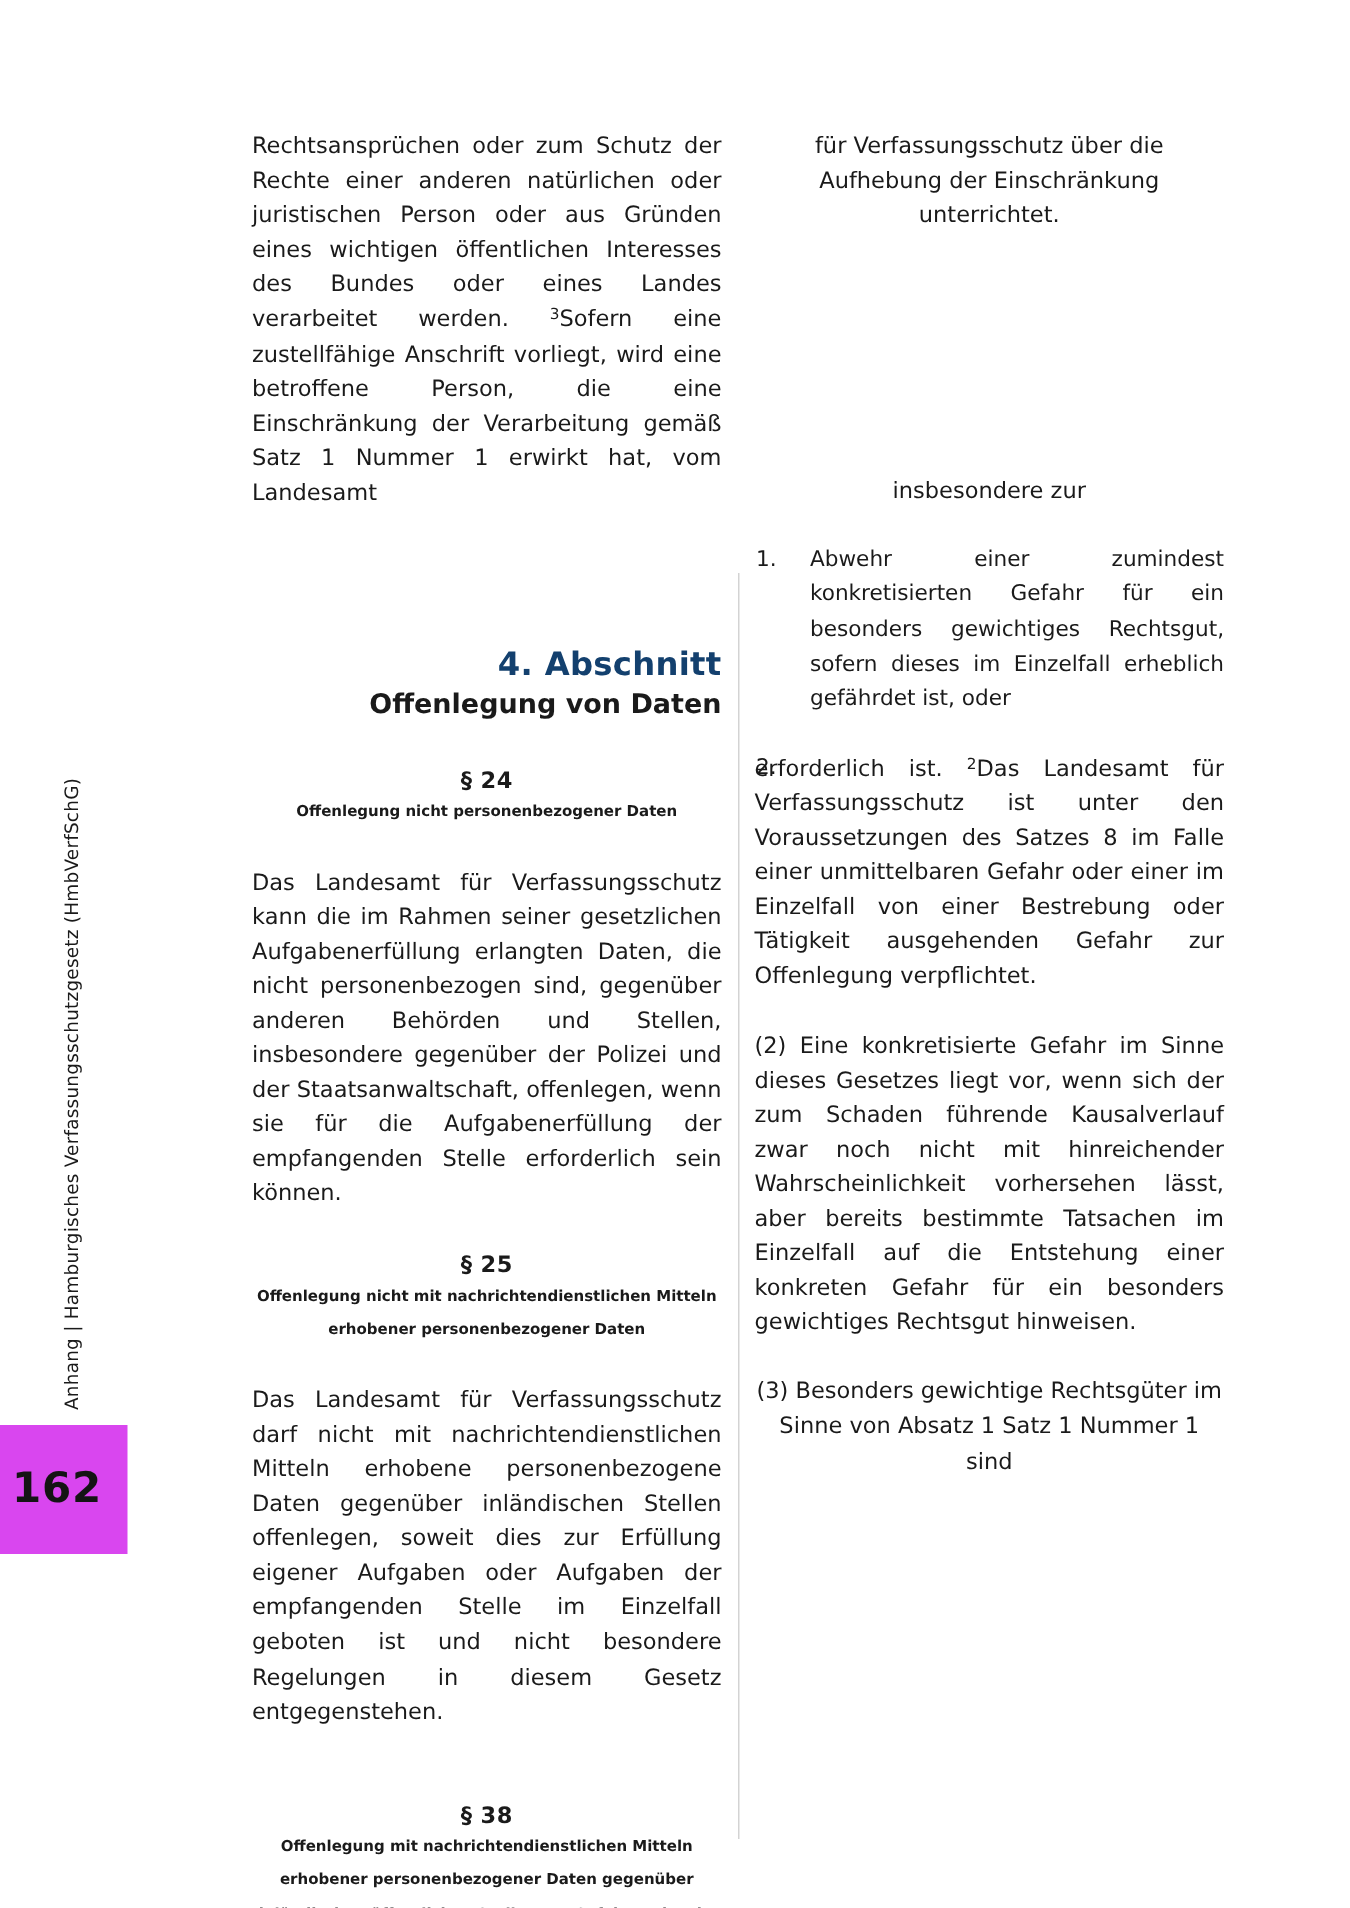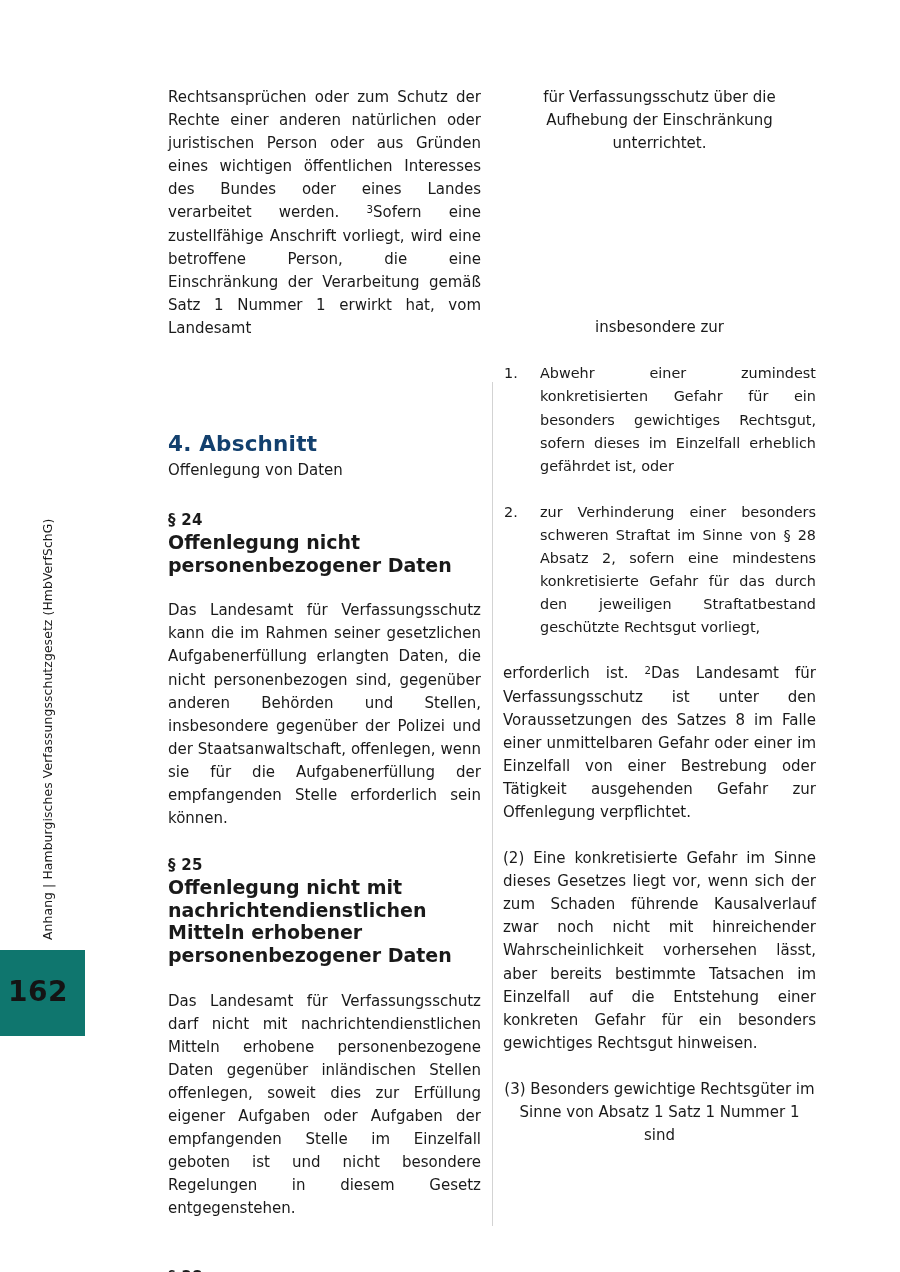--- a/index.html
+++ b/index.html
@@ -38,21 +38,21 @@
     color: #1a1a1a;
     white-space: nowrap;
     line-height: 24px;
   }
   #page-number-box {
     position: absolute;
     left: 0;
     top: 950px;
     width: 85px;
     height: 86px;
-    background: #0f766e;
+    background: #d946ef;
   }
   #page-number-box .num {
     position: absolute;
     right: 17px;
     top: 25px;
     font-size: 28px;
     font-weight: bold;
     letter-spacing: 0.5px;
     color: #141414;
   }
@@ -88,54 +88,54 @@
     text-align: justify;
     text-justify: inter-word;
     hyphens: manual;
   }
   p.flow { text-align: justify; }
   p.ragged { text-align: center; }
   .gap-para { margin-top: 23px; }
 
   
   .section-head {
-    text-align: left;
+    text-align: right;
     margin: 0;
   }
   .section-head .sec-num {
     display: block;
     font-size: 21.5px;
     font-weight: bold;
     color: #13406e;
     line-height: 27px;
     letter-spacing: 0.2px;
   }
   .section-head .sec-sub {
     display: block;
-    font-size: 15px;
-    font-weight: normal;
+    font-size: 18px;
+    font-weight: bold;
     color: #1a1a1a;
     line-height: 22px;
     margin-top: 2px;
   }
 
   .para-head {
-    text-align: left;
+    text-align: center;
     margin: 0;
   }
   .para-head .sign {
     display: block;
     font-size: 15px;
     font-weight: bold;
     line-height: 22px;
     letter-spacing: 0.3px;
   }
   .para-head .title {
     display: block;
-    font-size: 19px;
+    font-size: 10px;
     font-weight: bold;
     line-height: 22.6px;
   }
 
   
   ol.numlist {
     list-style: none;
     margin: 0;
     padding: 0;
   }
@@ -213,21 +213,20 @@
 
     <p class="ragged" style="margin-top:161px;">insbesondere zur</p>
 
     <ol class="numlist" style="margin-top:23px;">
       <li>
         <span class="marker">1.</span>
         <span class="body">Abwehr einer zumindest konkretisierten Gefahr für ein besonders gewichtiges Rechtsgut, sofern dieses im Einzelfall erheblich gefährdet ist, oder</span>
       </li>
       <li>
         <span class="marker">2.</span>
-        <span class="body">zur Verhinderung einer besonders schweren Straftat im Sinne von § 28 Absatz 2, sofern eine mindestens konkretisierte Gefahr für das durch den jeweiligen Straftatbestand geschützte Rechtsgut vorliegt,</span>
       </li>
     </ol>
 
     <p class="flow gap-para"><span>erforderlich ist. </span><sup>2</sup><span>Das Landesamt für Verfassungsschutz ist unter den Voraussetzungen des Satzes 8 im Falle einer unmittelbaren Gefahr oder einer im Einzelfall von einer Bestrebung oder Tätigkeit ausgehenden Gefahr zur Offenlegung verpflichtet.</span></p>
 
     <p class="flow gap-para">(2) Eine konkretisierte Gefahr im Sinne dieses Gesetzes liegt vor, wenn sich der zum Schaden führende Kausalverlauf zwar noch nicht mit hinreichender Wahrscheinlichkeit vorhersehen lässt, aber bereits bestimmte Tatsachen im Einzelfall auf die Entstehung einer konkreten Gefahr für ein besonders gewichtiges Rechtsgut hinweisen.</p>
 
     <p class="ragged gap-para">(3) Besonders gewichtige Rechtsgüter im Sinne von Absatz 1 Satz 1 Nummer 1 sind</p>
 
   </div>

